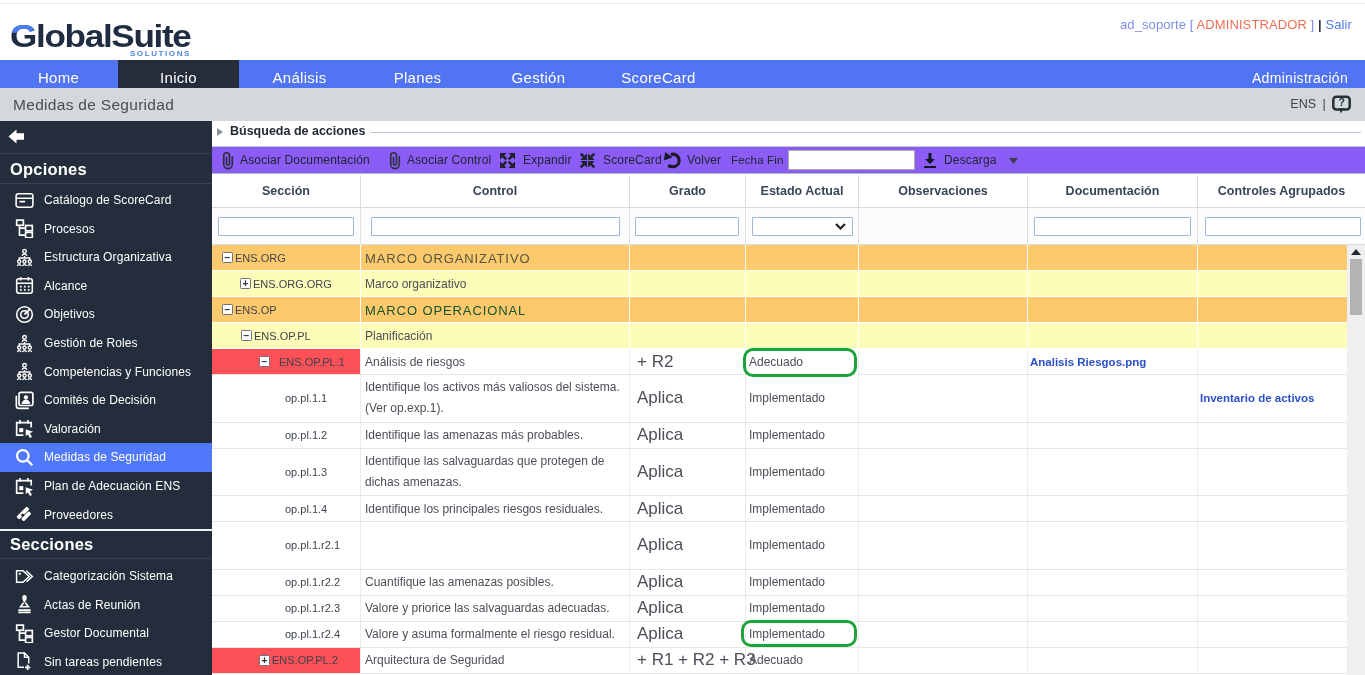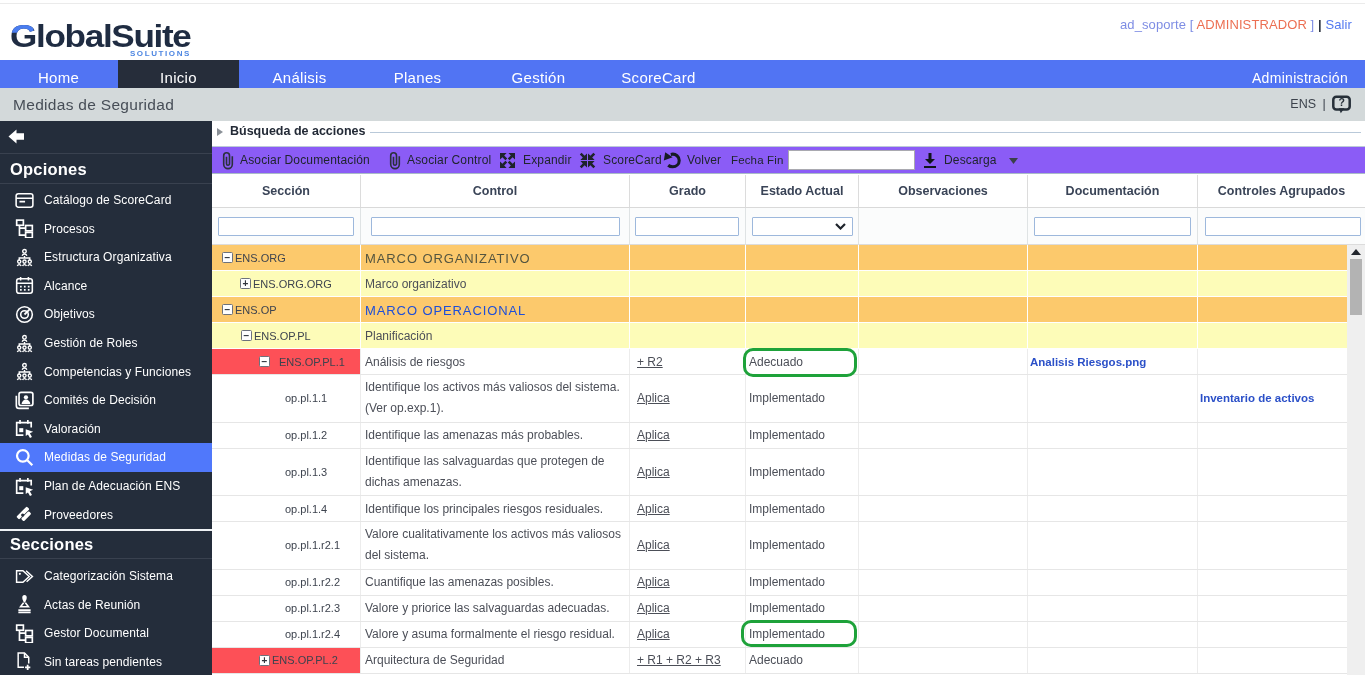--- a/index.html
+++ b/index.html
@@ -64,21 +64,21 @@
 .row .cell-sec { left:0; width:149px; }
 .row .cell-con { left:149px; width:269px; }
 .row .cell-gra { left:418px; width:116px; }
 .row .cell-est { left:534px; width:113px; }
 .row .cell-obs { left:647px; width:169px; }
 .row .cell-doc { left:816px; width:170px; }
 .ebox { position:absolute; top:50%; margin-top:-5.5px; width:11px; height:11px; background:#fefefe; border:1px solid #6d727c; border-radius:1.5px; text-align:center; line-height:9px; font-size:10px; font-weight:bold; color:#30353d; }
 .code { position:absolute; top:50%; transform:translateY(-50%); font-size:11px; color:#3d434e; white-space:nowrap; }
 .ctext.caps { font-size:13px; letter-spacing:0.9px; }
 .ctext { position:absolute; left:153px; top:50%; transform:translateY(-50%); font-size:12px; color:#4c4f58; white-space:nowrap; }
-.gra { position:absolute; left:425px; top:50%; transform:translateY(-50%); font-size:12px; color:#4c4f58; white-space:nowrap;text-decoration:underline; }
+.gra { position:absolute; left:425px; top:50%; transform:translateY(-50%); font-size:17px; color:#4c4f58; white-space:nowrap; }
 .est { position:absolute; left:537px; top:50%; transform:translateY(-50%); font-size:12px; color:#4c4f58; white-space:nowrap; }
 .link { position:absolute; top:50%; transform:translateY(-50%); font-size:11.5px; font-weight:bold; color:#2b50c8; white-space:nowrap; }
 .redcell { position:absolute; left:0; top:0; width:149px; height:100%; background:#fd5057; }
 
 
 .gbox { position:absolute; border:3px solid #1ea23a; border-radius:10px; background:transparent; }
 
 
 #vscroll { position:absolute; left:1347px; top:245px; width:18px; height:430px; background:#efefef; }
 #vscroll .up { position:absolute; left:4px; top:4px; width:0; height:0; border-bottom:6px solid #23272e; border-left:5px solid transparent; border-right:5px solid transparent; }
@@ -373,21 +373,21 @@
 
   <div class="row orange" style="top:52px;height:26px;border-bottom:1px solid #fff;">
     <div class="c cell-sec" style="border-right-color:#fff;"></div>
       <div class="c cell-con" style="border-right-color:#fff;"></div>
       <div class="c cell-gra" style="border-right-color:#fff;"></div>
       <div class="c cell-est" style="border-right-color:#fff;"></div>
       <div class="c cell-obs" style="border-right-color:#fff;"></div>
       <div class="c cell-doc" style="border-right-color:#fff;"></div>
     <div class="ebox" style="left:10px;">−</div>
       <div class="code" style="left:23px;">ENS.OP</div>
-    <div class="ctext caps" style="color:#1d4ed8;">MARCO OPERACIONAL</div>
+    <div class="ctext caps" style="color:#14532d;">MARCO OPERACIONAL</div>
   </div>
 
   <div class="row yellow" style="top:78px;height:26px;border-bottom:1px solid #fff;">
     <div class="c cell-sec" style="border-right-color:#fff;"></div>
       <div class="c cell-con" style="border-right-color:#fff;"></div>
       <div class="c cell-gra" style="border-right-color:#fff;"></div>
       <div class="c cell-est" style="border-right-color:#fff;"></div>
       <div class="c cell-obs" style="border-right-color:#fff;"></div>
       <div class="c cell-doc" style="border-right-color:#fff;"></div>
     <div class="ebox" style="left:29px;">−</div>
@@ -465,21 +465,20 @@
   </div>
 
   <div class="row" style="top:277px;height:47.5px;border-bottom:1px solid #e6e6e6;">
     <div class="c cell-sec"></div>
       <div class="c cell-con"></div>
       <div class="c cell-gra"></div>
       <div class="c cell-est"></div>
       <div class="c cell-obs"></div>
       <div class="c cell-doc"></div>
     <div class="code" style="left:73px;">op.pl.1.r2.1</div>
-    <div class="ctext" style="line-height:21px;">Valore cualitativamente los activos más valiosos<br>del sistema.</div>
     <div class="gra">Aplica</div>
     <div class="est">Implementado</div>
   </div>
 
   <div class="row" style="top:324.5px;height:26px;border-bottom:1px solid #e6e6e6;">
     <div class="c cell-sec"></div>
       <div class="c cell-con"></div>
       <div class="c cell-gra"></div>
       <div class="c cell-est"></div>
       <div class="c cell-obs"></div>

